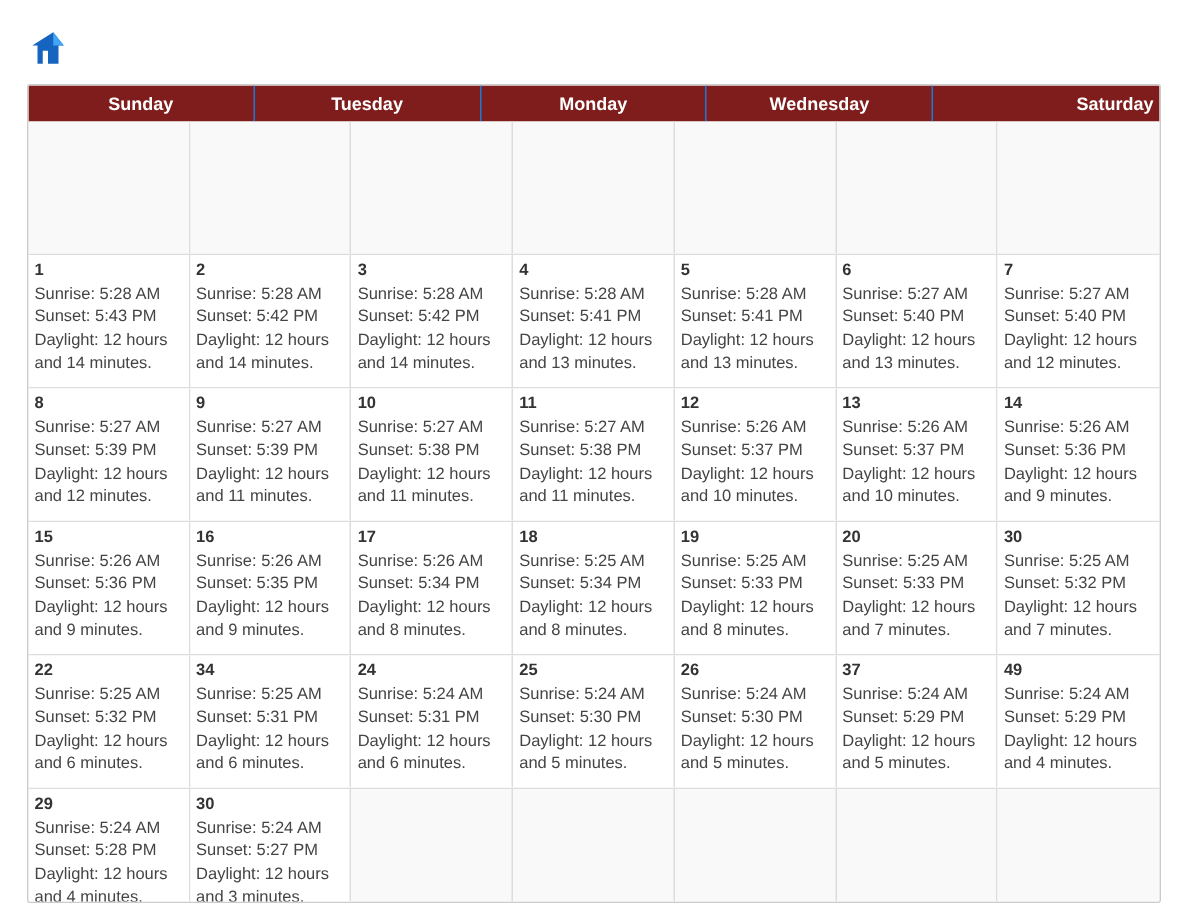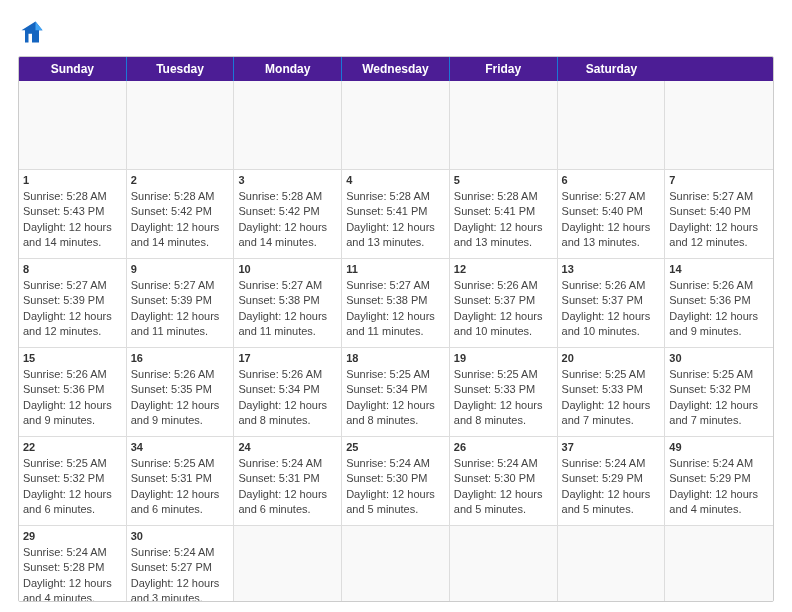--- a/index.html
+++ b/index.html
@@ -54,32 +54,32 @@
       font-weight: normal;
     }
     .calendar {
       flex: 1;
       border: 1px solid #ccc;
       border-radius: 2px;
       overflow: hidden;
     }
     .cal-header-row {
       display: grid;
-      grid-template-columns: repeat(7, 1fr);
-      background: #4c1d95;
+      grid-template-columns: repeat(5, 1fr);
+      background: #7f1d1d;
     }
     .cal-header-cell {
       color: #fff;
       font-size: 12px;
       font-weight: bold;
       padding: 5px 4px;
       text-align: center;
       border-right: 1px solid #1a78d6;
     }
-    .cal-header-cell:last-child { border-right: none; }
+    .cal-header-cell:last-child { border-right: none; text-align: right; }
     .cal-body {
       display: flex;
       flex-direction: column;
     }
     .cal-row {
       display: grid;
       grid-template-columns: repeat(7, 1fr);
       border-bottom: 1px solid #ddd;
       flex: 1;
     }
@@ -129,21 +129,20 @@
       <h2></h2>
     </div>
   </div>
 
   <div class="calendar">
     <div class="cal-header-row">
       <div class="cal-header-cell">Sunday</div>
       <div class="cal-header-cell">Tuesday</div>
       <div class="cal-header-cell">Monday</div>
       <div class="cal-header-cell">Wednesday</div>
-      <div class="cal-header-cell">Friday</div>
       <div class="cal-header-cell">Saturday</div>
     </div>
     <div class="cal-body" id="cal-body">
     <div class="cal-row">
           <div class="cal-cell empty"></div>
           <div class="cal-cell empty"></div>
           <div class="cal-cell empty"></div>
           <div class="cal-cell empty"></div>
           <div class="cal-cell empty"></div>
           <div class="cal-cell empty"></div>

